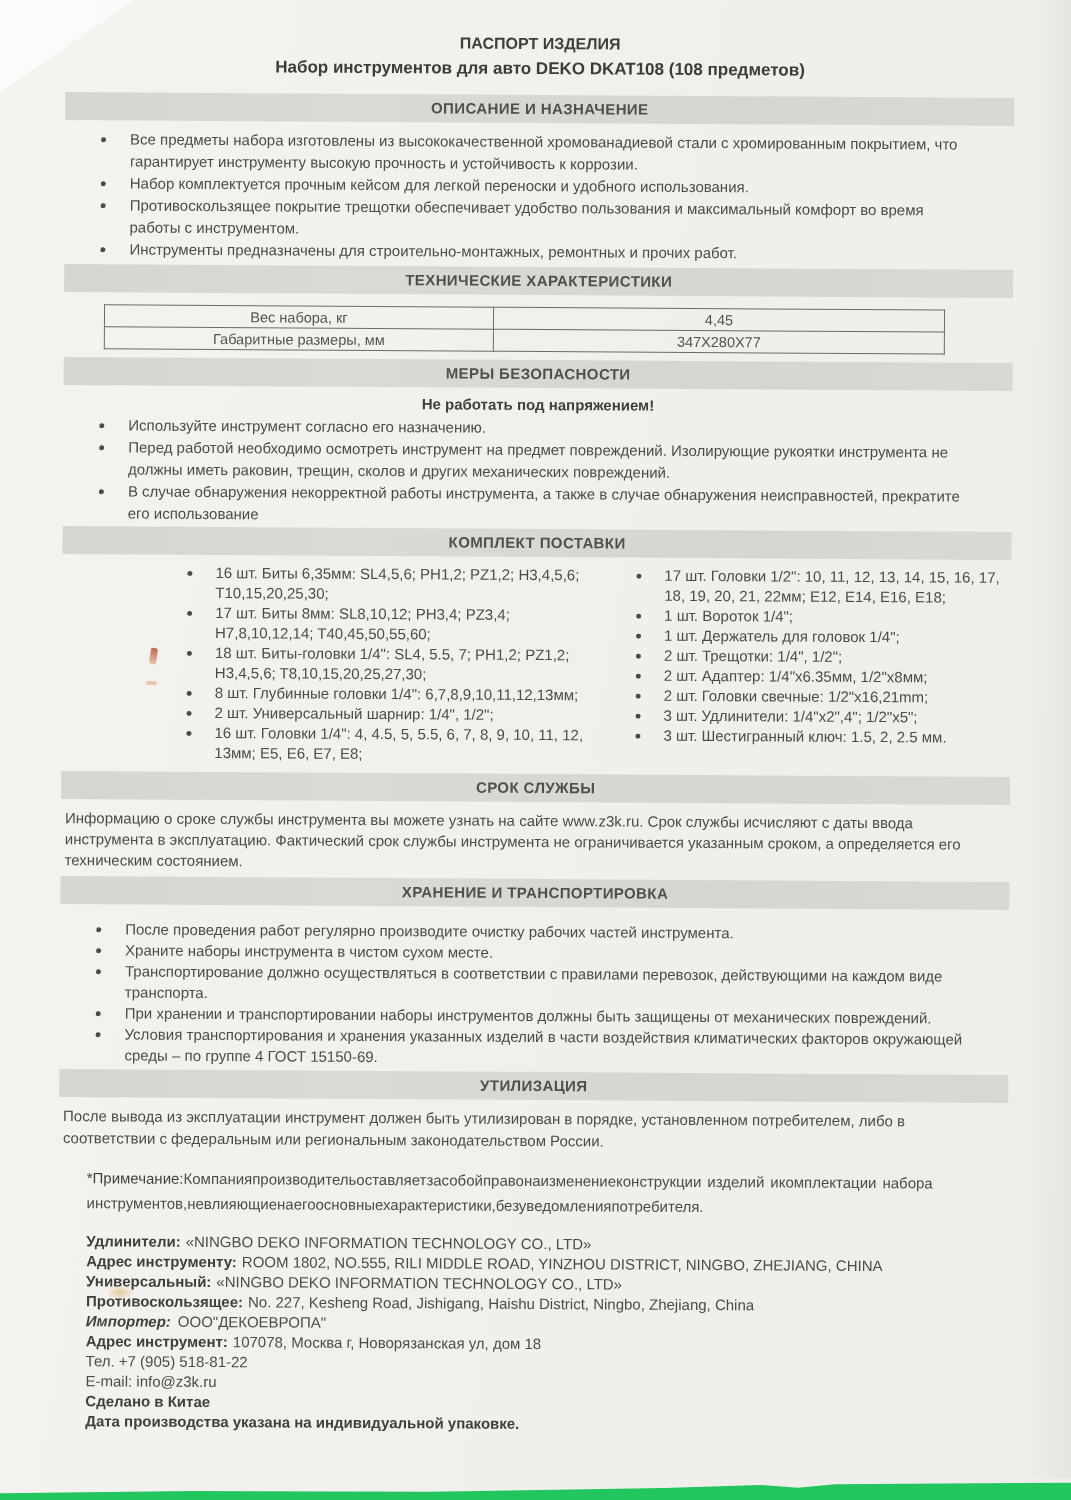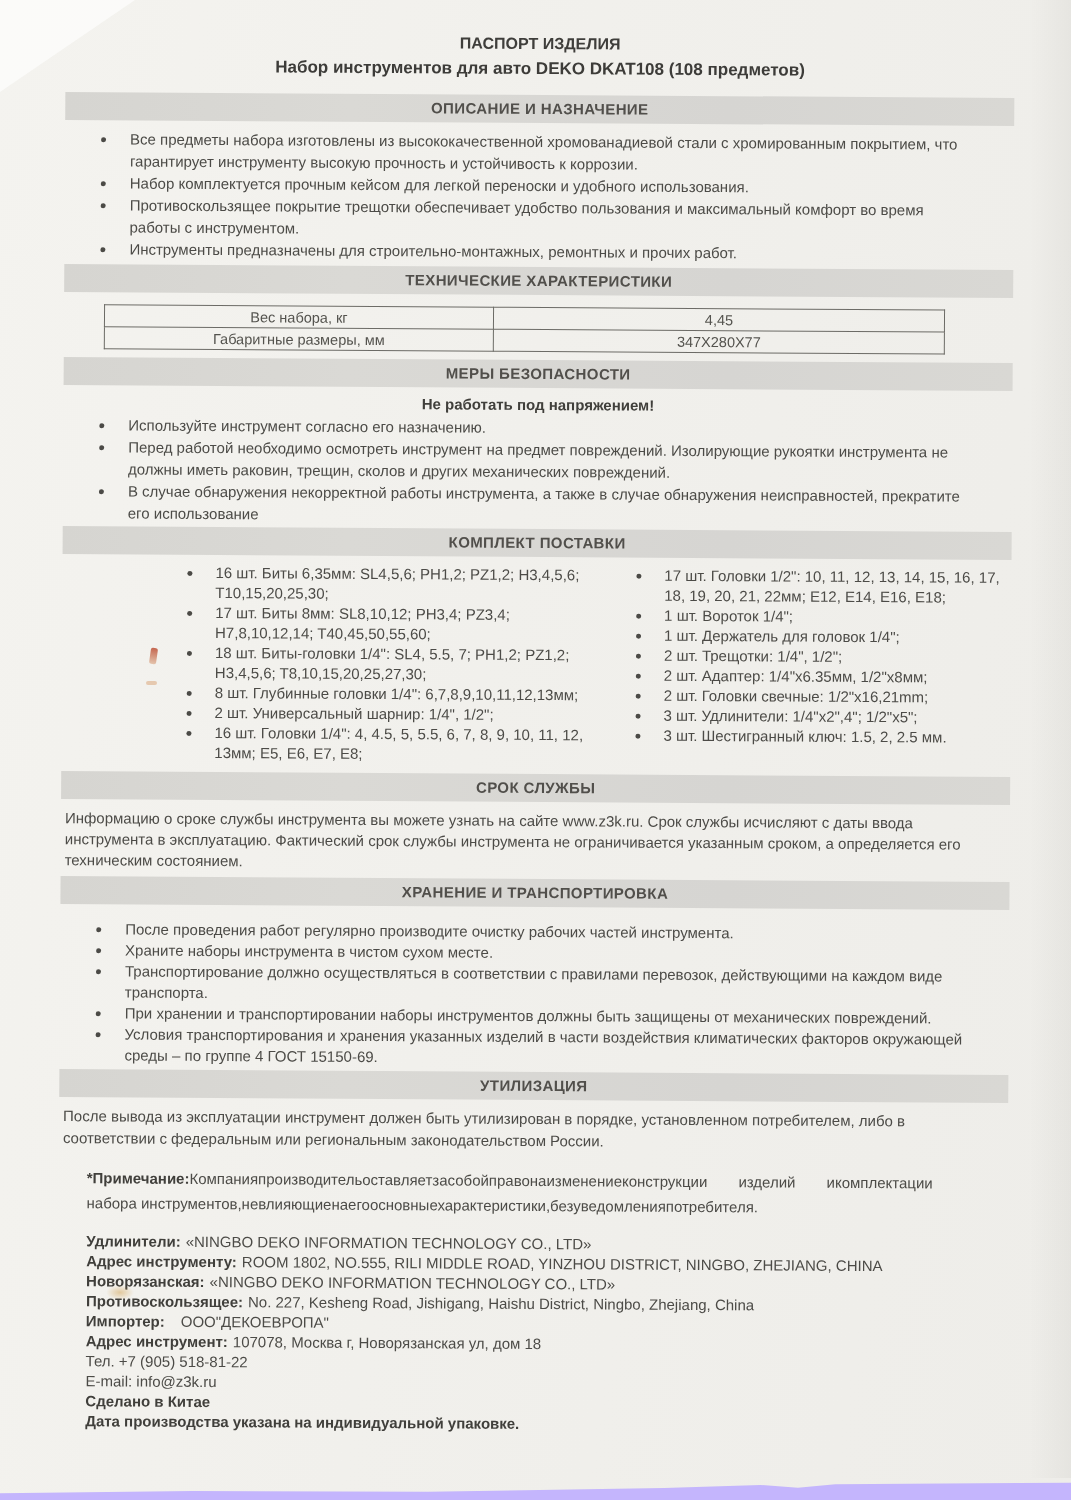--- a/index.html
+++ b/index.html
@@ -1,18 +1,18 @@
 <!DOCTYPE html>
 <html><head>
 <meta charset="utf-8">
 <style>
   html,body { margin:0; padding:0; background:#fbfbf8; }
   body { width:1071px; height:1500px; overflow:hidden;
          font-family:"Liberation Sans", sans-serif; }
-  .page { position:relative; width:1071px; height:1500px; background:#c4b5fd; }
+  .page { position:relative; width:1071px; height:1500px; background:#22c55e; }
 
   
   .paper { position:absolute; inset:0;
     background: linear-gradient(100deg,#f4f3ef 0%, #f1f0ec 45%, #eeede9 100%);
     clip-path: polygon(0 0, 100% 0, 100% 98.85%, 78% 98.95%, 74.5% 99.18%,
                        71% 99.0%, 62% 99.2%, 40% 99.45%, 18% 99.4%, 0 99.55%);
     filter: drop-shadow(0 2px 2px rgba(150,148,140,.5));
   }
   .corner-fold { position:absolute; top:0; left:0; width:135px; height:92px;
     background:#fcfcfa; clip-path: polygon(0 0, 100% 0, 0 100%); opacity:.85; }
@@ -56,25 +56,25 @@
   .pkg ul li { position:relative; padding-left:30px; line-height:20px; }
   .pkg ul li::before { content:""; position:absolute; left:2px; top:8px;
     width:5px; height:5px; border-radius:50%; background:#4b4a46; }
   .pkg-left  { margin-left:123px; width:400px; }
   .pkg-right { margin-left:50px;  width:378px; }
 
   .para  { margin:8px 0 0 4px; width:905px; line-height:21px; }
   .para2 { margin:8px 0 0 4px; width:885px; line-height:22px; }
 
   .note { margin:16px 0 0 28px; width:846px; line-height:25px; text-align:justify; }
-  .nlabel { font-weight:bold; color:#403f3b; }
+  .nlabel { font-weight:normal; color:#403f3b; }
 
   .contacts { margin:16px 0 0 28px; line-height:20px; }
   .c-label { font-weight:bold; color:#403f3b; margin-right:5px; }
-  .tight .c-label { margin-right:16px; }
+  .tight .c-label { margin-right:7px;font-style:italic; }
   .c-bold { font-weight:bold; color:#403f3b; }
 
   
   .mark-red { position:absolute; left:150px; top:648px; width:7px; height:16px;
     border-radius:2px; transform:rotate(8deg);
     background: linear-gradient(to bottom, rgba(185,68,40,.8), rgba(200,110,50,.35)); }
   .mark-red2 { position:absolute; left:146px; top:681px; width:11px; height:4px;
     border-radius:2px; background: rgba(205,125,60,.35); }
   .stain { position:absolute; left:106px; top:1285px; width:28px; height:15px;
     background: radial-gradient(ellipse at center, rgba(205,150,60,.45),
@@ -158,21 +158,21 @@
     </ul>
 
     <div class="bar b7">УТИЛИЗАЦИЯ</div>
     <p class="para2">После вывода из эксплуатации инструмент должен быть утилизирован в порядке, установленном потребителем, либо в соответствии с федеральным или региональным законодательством России.</p>
 
     <p class="note"><span class="nlabel">*Примечание:</span><span>Компанияпроизводительоставляетзасобойправонаизменениеконструкции изделий икомплектации набора инструментов,невлияющиенаегоосновныехарактеристики,безуведомленияпотребителя.</span></p>
 
     <div class="contacts">
       <div class="c-line"><span class="c-label">Удлинители:</span><span>«NINGBO DEKO INFORMATION TECHNOLOGY CO., LTD»</span></div>
       <div class="c-line"><span class="c-label">Адрес инструменту:</span><span>ROOM 1802, NO.555, RILI MIDDLE ROAD, YINZHOU DISTRICT, NINGBO, ZHEJIANG, CHINA</span></div>
-      <div class="c-line"><span class="c-label">Новорязанская:</span><span>«NINGBO DEKO INFORMATION TECHNOLOGY CO., LTD»</span></div>
+      <div class="c-line"><span class="c-label">Универсальный:</span><span>«NINGBO DEKO INFORMATION TECHNOLOGY CO., LTD»</span></div>
       <div class="c-line"><span class="c-label">Противоскользящее:</span><span>No. 227, Kesheng Road, Jishigang, Haishu District, Ningbo, Zhejiang, China</span></div>
       <div class="c-line tight"><span class="c-label">Импортер:</span><span>ООО"ДЕКОЕВРОПА"</span></div>
       <div class="c-line"><span class="c-label">Адрес инструмент:</span><span>107078, Москва г, Новорязанская ул, дом 18</span></div>
       <div class="c-line">Тел. +7 (905) 518-81-22</div>
       <div class="c-line">E-mail: info@z3k.ru</div>
       <div class="c-line c-bold">Сделано в Китае</div>
       <div class="c-line c-bold">Дата производства указана на индивидуальной упаковке.</div>
     </div>
 
   </div>

